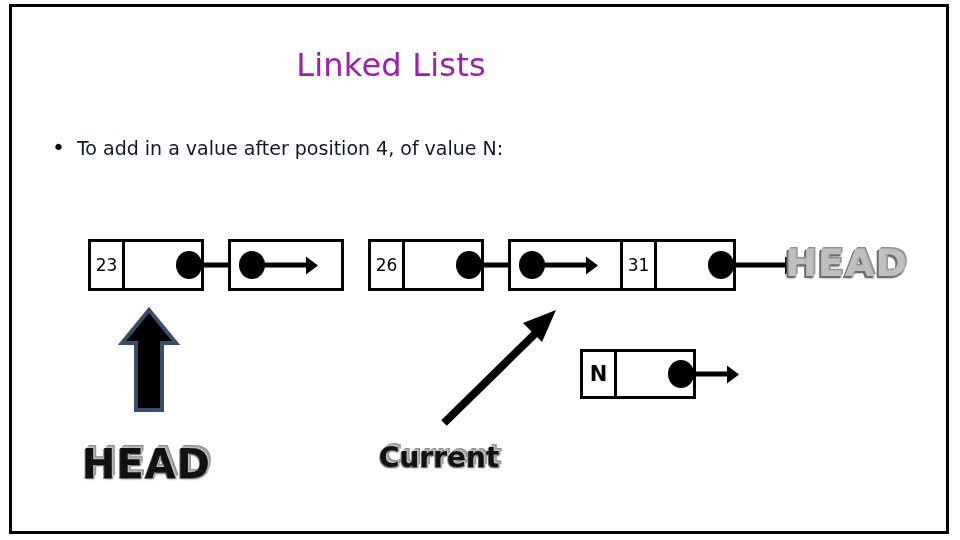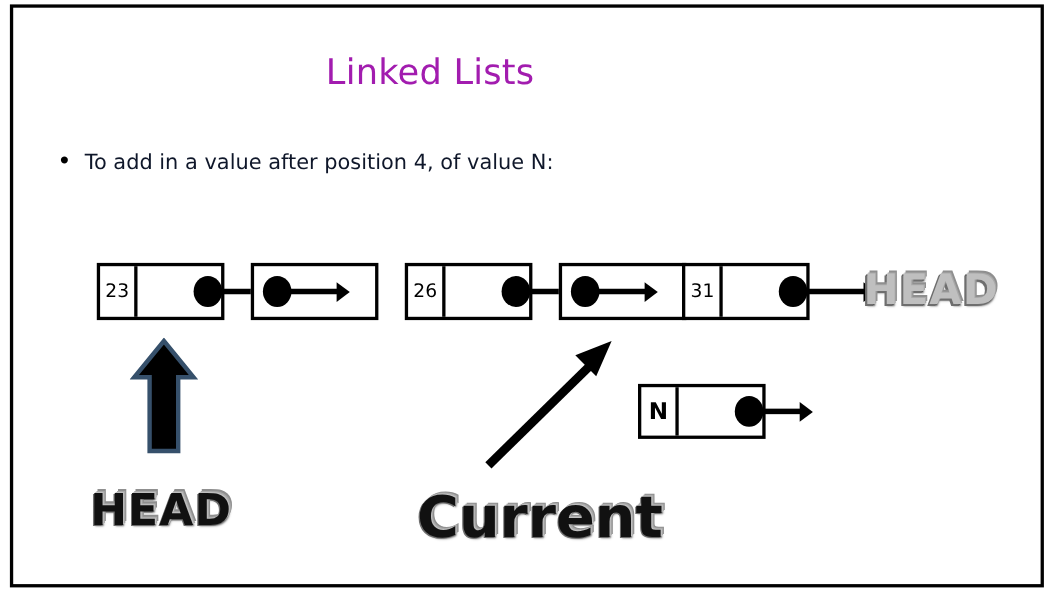--- a/index.html
+++ b/index.html
@@ -150,21 +150,21 @@
   }
   #label-head {
     left: 82px;
     top: 441px;
     font-size: 40px;
     letter-spacing: 1px;
   }
   #label-current {
     left: 379px;
     top: 441px;
-    font-size: 52px;
+    font-size: 28px;
     letter-spacing: 0px;
   }
   #label-null {
     left: 784px;
     top: 242px;
     font-size: 38px;
     letter-spacing: 1px;
     color: #1a1a1a;
     background: linear-gradient(180deg, #000000 0%, #000000 42%, #6a6a6a 70%, #d8d8d8 100%);
     -webkit-background-clip: text;

